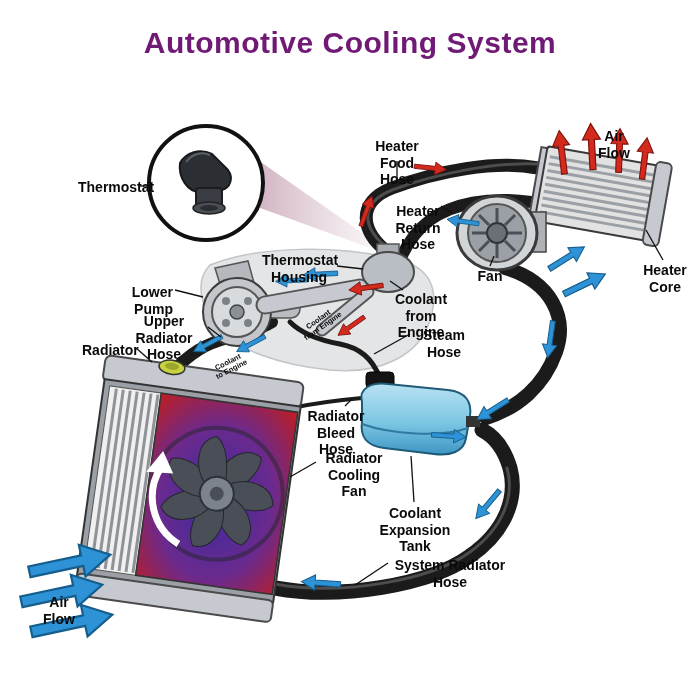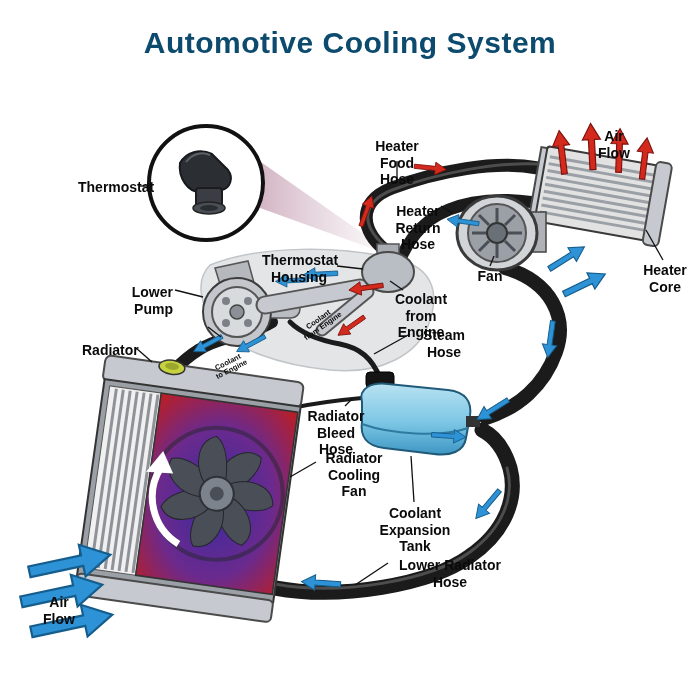--- a/index.html
+++ b/index.html
@@ -1,20 +1,20 @@
 <!DOCTYPE html>
 <html style="--hot: #d42a1e; --cold: #2e93d6; --hose: #1b1b1b; --tank: #7cc6e4; --ink: #111111; --background: #ffffff;"><head>
 <meta charset="utf-8">
 <style>
   html,body{margin:0;padding:0;background:#fff;}
   #canvas{position:relative;width:700px;height:700px;background:#fff;overflow:hidden;
           font-family:"Liberation Sans",sans-serif;}
   #art{position:absolute;left:0;top:0;}
   .title{position:absolute;top:26px;left:0;width:700px;text-align:center;
-         font-size:30px;font-weight:bold;color:#0c4a6e;letter-spacing:.5px;}
+         font-size:30px;font-weight:bold;color:#701a75;letter-spacing:.5px;}
   .lbl{position:absolute;font-weight:bold;font-size:14px;line-height:1.18;color:#0a0a0a;
        white-space:pre-line;}
   .ta-c{text-align:center}.ta-r{text-align:right}.ta-l{text-align:center}
   .flow-lbl{font-size:7.5px;line-height:1.1;transform-origin:center;}
   .hose{stroke:var(--hose,#1b1b1b);fill:none;stroke-linecap:round;}
   .hose-shine{stroke:rgba(255,255,255,.22);fill:none;stroke-linecap:round;}
   .leader{stroke:#111;stroke-width:1.3;}
   .arr-cold{fill:var(--cold,#2e93d6);stroke:#155d8c;stroke-width:1.2;}
   .arr-hot{fill:var(--hot,#d42a1e);stroke:#7e120d;stroke-width:1.2;}
   .metal{fill:#c6cad0;stroke:#4a4a4a;stroke-width:2;}
@@ -244,28 +244,30 @@
 <div class="lbl ta-c" style="left:385px;top:203px;width:66px">Heater
 Return Hose</div>
 <div class="lbl ta-c" style="left:262px;top:252px;width:74px">Thermostat
 Housing</div>
 <div class="lbl ta-c" style="left:474px;top:268px;width:32px">Fan</div>
 <div class="lbl ta-c" style="left:640px;top:262px;width:50px">Heater
 Core</div>
 <div class="lbl ta-r" style="left:105px;top:284px;width:68px">Lower Pump</div>
 <div class="lbl ta-c" style="left:385px;top:291px;width:72px">Coolant
 from Engine</div>
+<div class="lbl ta-c" style="left:120px;top:313px;width:88px">Upper Radiator
+Hose</div>
 <div class="lbl ta-l" style="left:412px;top:327px;width:64px">Steam Hose</div>
 <div class="lbl ta-r" style="left:82px;top:342px;width:52px">Radiator</div>
 <div class="lbl ta-c flow-lbl" style="left:292px;top:315px;width:58px;transform:rotate(-35deg)">Coolant
 from Engine</div>
 <div class="lbl ta-c flow-lbl" style="left:205px;top:358px;width:50px;transform:rotate(-27deg)">Coolant
 to Engine</div>
 <div class="lbl ta-c" style="left:302px;top:408px;width:68px">Radiator
 Bleed Hose</div>
 <div class="lbl ta-c" style="left:318px;top:450px;width:72px">Radiator
 Cooling Fan</div>
 <div class="lbl ta-c" style="left:368px;top:505px;width:94px">Coolant
 Expansion Tank</div>
-<div class="lbl ta-l" style="left:390px;top:557px;width:120px">Lower Radiator Hose</div>
+<div class="lbl ta-l" style="left:390px;top:557px;width:120px">System Radiator Hose</div>
 <div class="lbl ta-l" style="left:32px;top:594px;width:54px">Air Flow</div>
 
 </div>
 
 </body></html>

